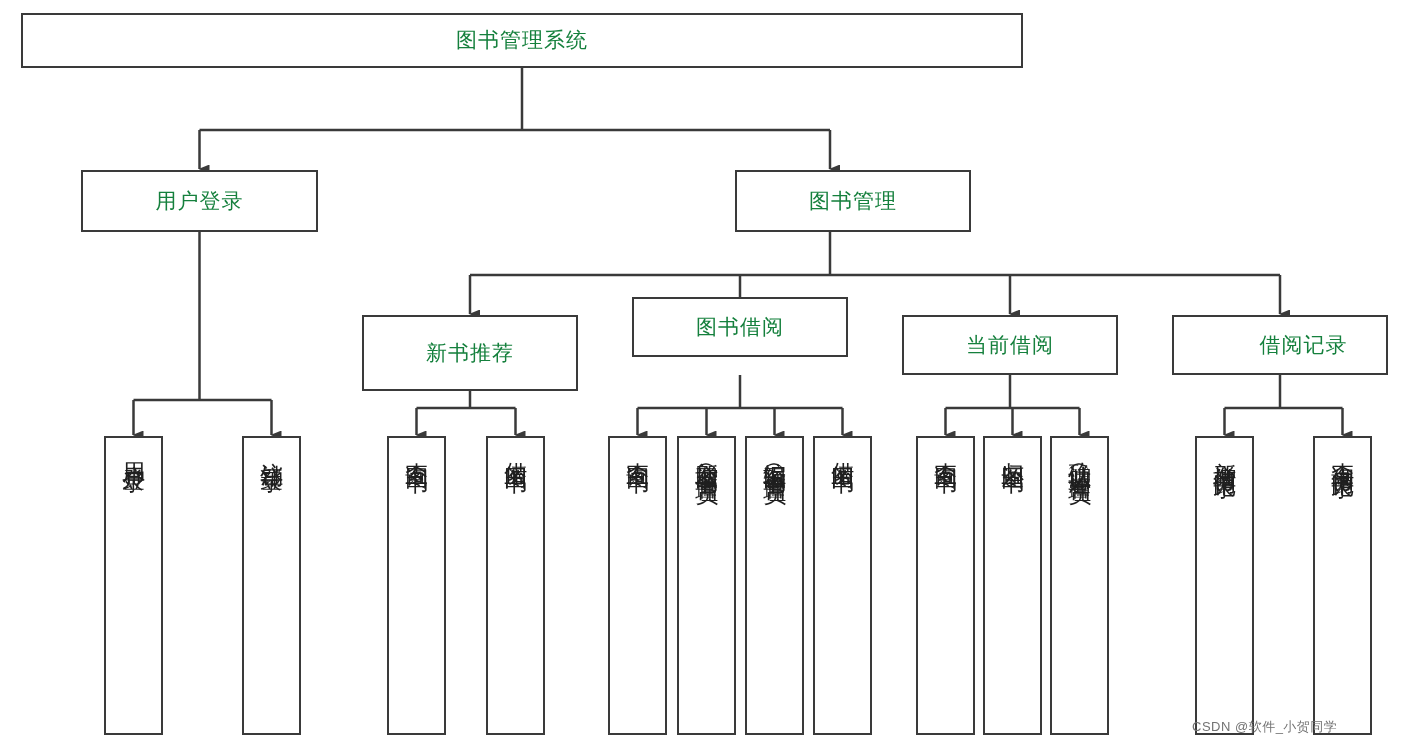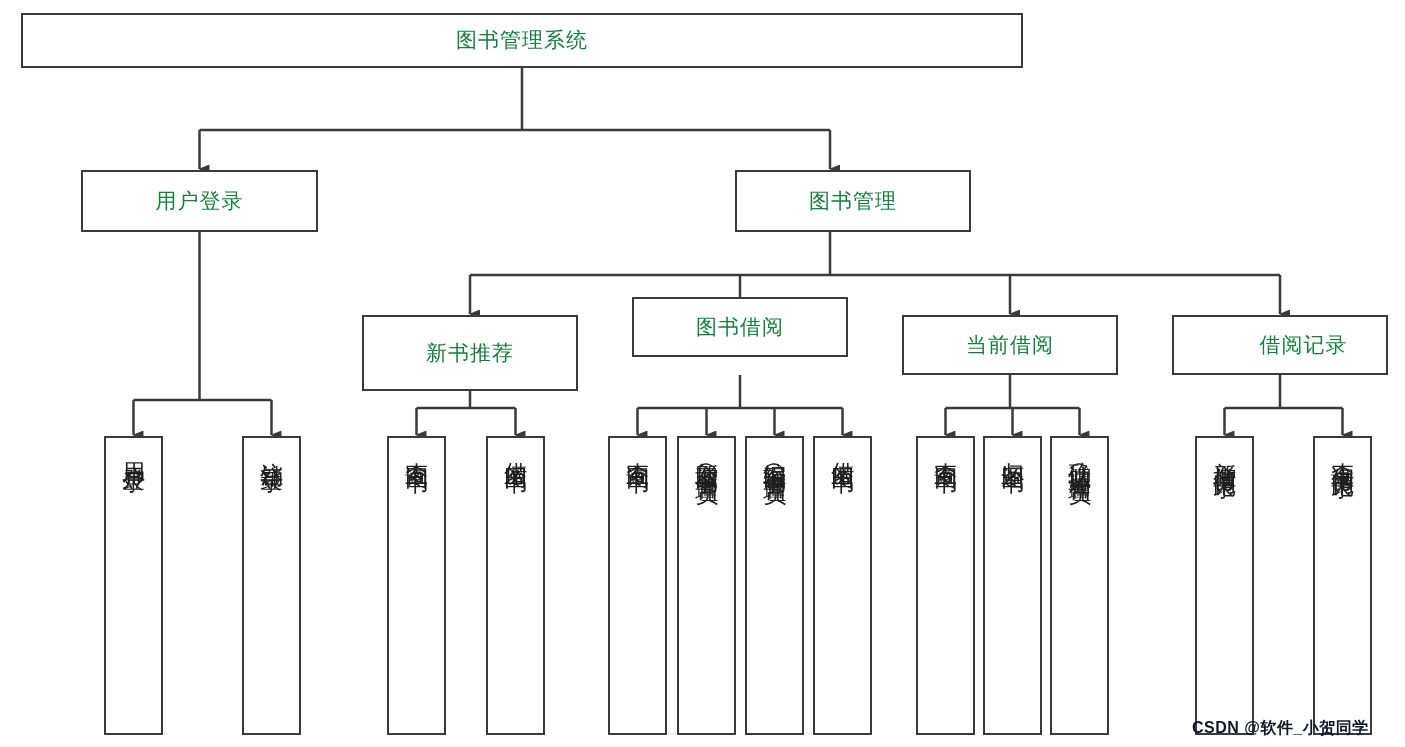--- a/index.html
+++ b/index.html
@@ -54,26 +54,25 @@
     text-orientation: upright;
     font-size: 23px;
     color: #1f1f1f;
     letter-spacing: 3px;
     line-height: 1.1;
     white-space: nowrap;
     display: block;
   }
   .watermark {
     position: absolute;
-    font-size: 16px;
-    color: #0f172a;
+    font-size: 13px;
+    color: #737373;
     z-index: 5;
     white-space: nowrap;
     letter-spacing: 0.5px;
-    font-weight: bold;
   }
 </style>
 </head>
 <body>
 
 <div id="diagram-root">
 
   <svg class="connector-layer" viewBox="0 0 1405 747" xmlns="http://www.w3.org/2000/svg">
     <defs>
       <marker id="arrowhead" markerWidth="9" markerHeight="11" refX="4.5" refY="10" orient="auto" markerUnits="userSpaceOnUse">

